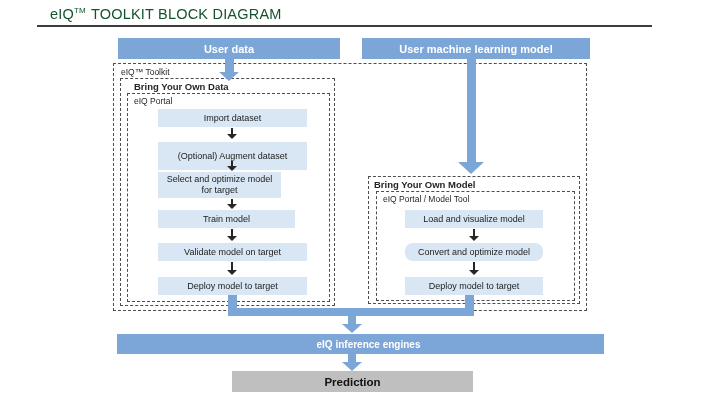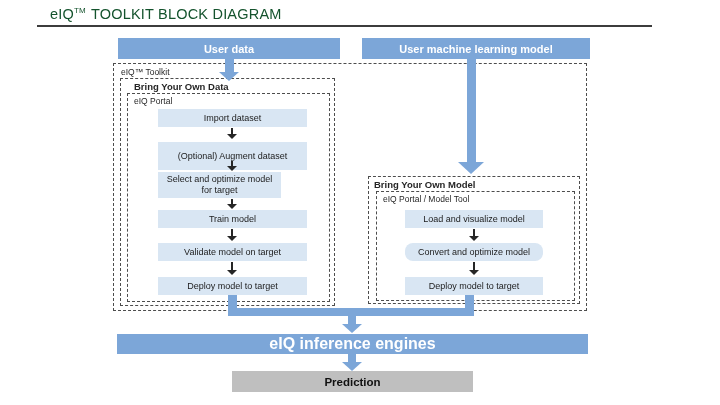--- a/index.html
+++ b/index.html
@@ -34,21 +34,21 @@
     border-left:5px solid transparent; border-right:5px solid transparent; border-top:5px solid #262626;
   }
   
   .bshaft { position:absolute; background:var(--accent,#7CA6D8); z-index:4; }
   .bhead  { position:absolute; width:0; height:0; z-index:4; }
   
   .pred {
     position:absolute; background:var(--predfill,#BFBFBF); color:#111111;
     font-weight:bold; font-size:11.5px; display:flex; align-items:center; justify-content:center; z-index:3;
   }
-  .engines-bar { font-size:16px; }
+  .engines-bar { font-size:10px;padding-left:16px; }
 </style>
 </head>
 <body>
 
 <div id="canvas">
 
   <div class="title"><span>eIQ</span><sup>TM</sup><span style="padding-left:5px">TOOLKIT BLOCK DIAGRAM</span></div>
   <div class="title-rule"></div>
 
   <div class="hdr" style="left:118px; top:38px; width:222px; height:21px;">User data</div>
@@ -65,21 +65,21 @@
 
   <div class="dashed" style="left:368px; top:176px; width:212px; height:128px;"></div>
   <div class="dash-label bold" style="left:374px; top:179px;">Bring Your Own Model</div>
 
   <div class="dashed" style="left:376px; top:191px; width:199px; height:110px;"></div>
   <div class="dash-label" style="left:383px; top:194px;">eIQ Portal / Model Tool</div>
 
   <div class="step" style="left:158px; top:109px; width:149px; height:18px;">Import dataset</div>
   <div class="step" style="left:158px; top:142px; width:149px; height:28px;">(Optional) Augment dataset</div>
   <div class="step" style="left:158px; top:172px; width:123px; height:26px;">Select and optimize model for target</div>
-  <div class="step" style="left:158px; top:210px; width:149px; height:18px;">Train model</div>
+  <div class="step" style="left:158px; top:210px; width:137px; height:18px;">Train model</div>
   <div class="step" style="left:158px; top:243px; width:149px; height:18px;">Validate model on target</div>
   <div class="step" style="left:158px; top:277px; width:149px; height:18px;">Deploy model to target</div>
 
   <div class="sa" style="left:231px; top:128px; height:6px;"></div>
   <div class="sa" style="left:231px; top:161px; height:5px;"></div>
   <div class="sa" style="left:231px; top:199px; height:5px;"></div>
   <div class="sa" style="left:231px; top:229px; height:7px;"></div>
   <div class="sa" style="left:231px; top:262px; height:8px;"></div>
 
   <div class="step" style="left:405px; top:210px; width:138px; height:18px;">Load and visualize model</div>

